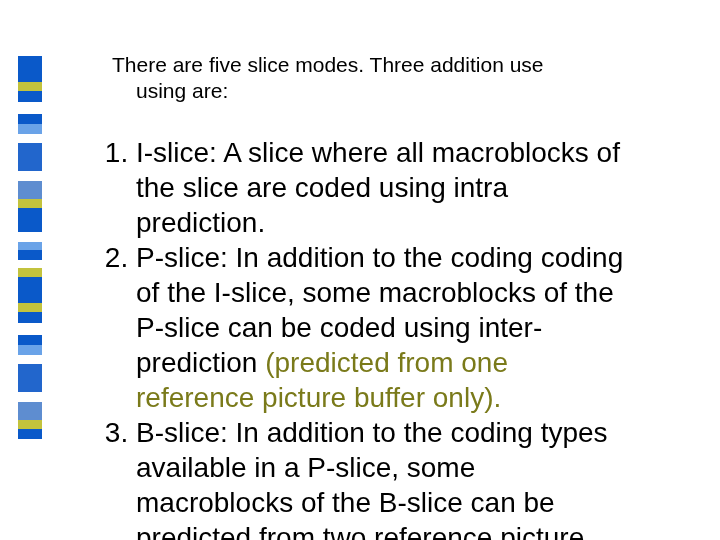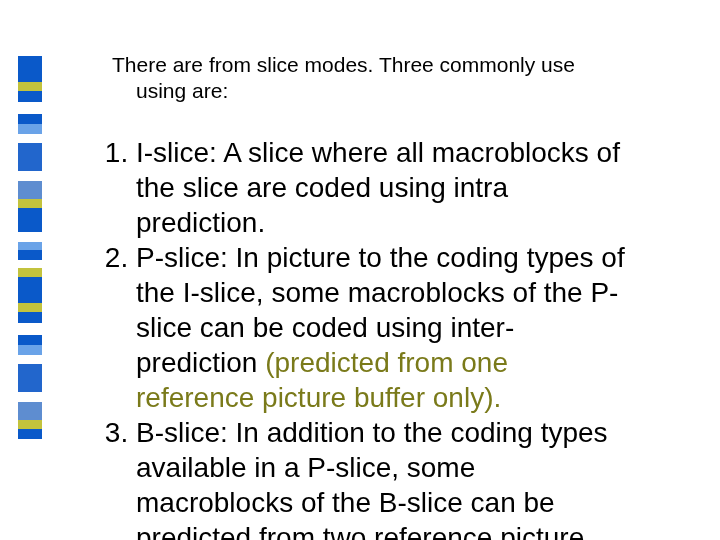--- a/index.html
+++ b/index.html
@@ -92,33 +92,33 @@
       <div class="stripe" style="height: 9px; background: rgb(255, 255, 255);"></div>
       <div class="stripe" style="height: 28px; background: rgb(34, 102, 204);"></div>
       <div class="stripe" style="height: 10px; background: rgb(255, 255, 255);"></div>
       <div class="stripe" style="height: 18px; background: rgb(94, 141, 208);"></div>
       <div class="stripe" style="height: 9px; background: rgb(195, 195, 61);"></div>
       <div class="stripe" style="height: 10px; background: rgb(10, 89, 201);"></div>
     </div>
 
   <div class="content">
     <div class="intro">
-      <span>There are from slice modes. Three commonly use</span><br>
+      <span>There are five slice modes. Three addition use</span><br>
       <span class="line2">using are:</span>
     </div>
 
     <ol class="modes">
       <li>
         <span class="litext">
           <span>I-slice: </span><span>A slice where all macroblocks of the slice are coded using intra prediction.</span>
         </span>
       </li>
       <li>
         <span class="litext">
-          <span>P-slice: </span><span>In picture to the coding types of the I-slice, some macroblocks of the P-slice can be coded using inter-prediction </span><span class="olive">(predicted from one reference picture buffer only).</span><span></span>
+          <span>P-slice: </span><span>In addition to the coding coding of the I-slice, some macroblocks of the P-slice can be coded using inter-prediction </span><span class="olive">(predicted from one reference picture buffer only).</span><span></span>
         </span>
       </li>
       <li>
         <span class="litext">
           <span>B-slice:  </span><span>In addition to the coding types available in a P-slice, some macroblocks of the B-slice can be predicted from two reference picture buffers.</span>
         </span>
       </li>
     </ol>
   </div>
 

